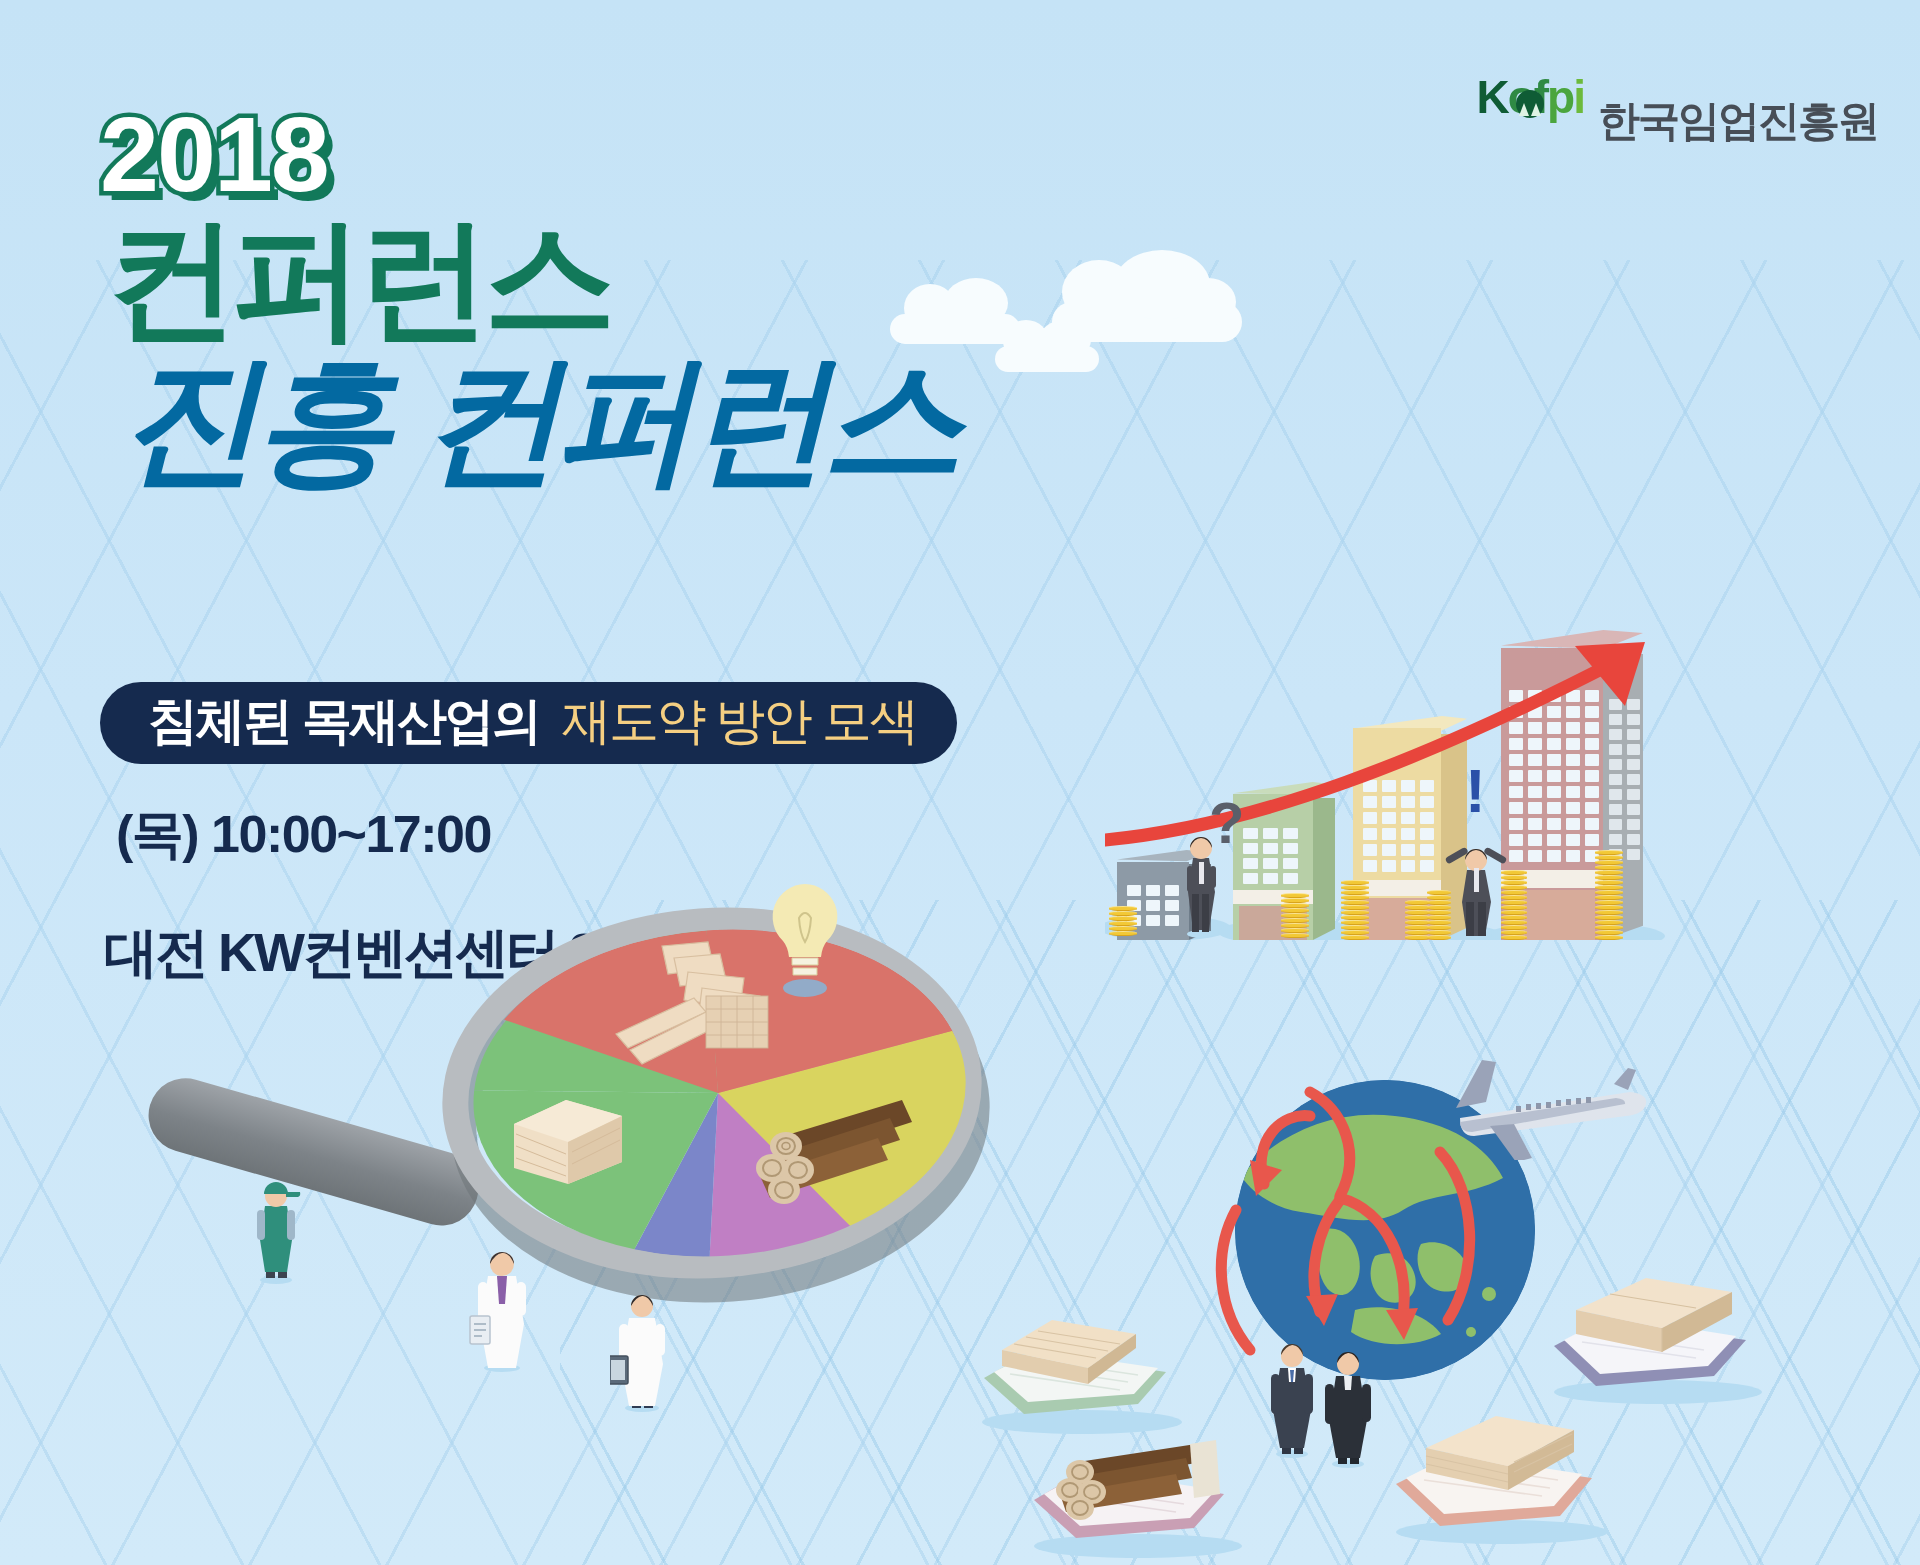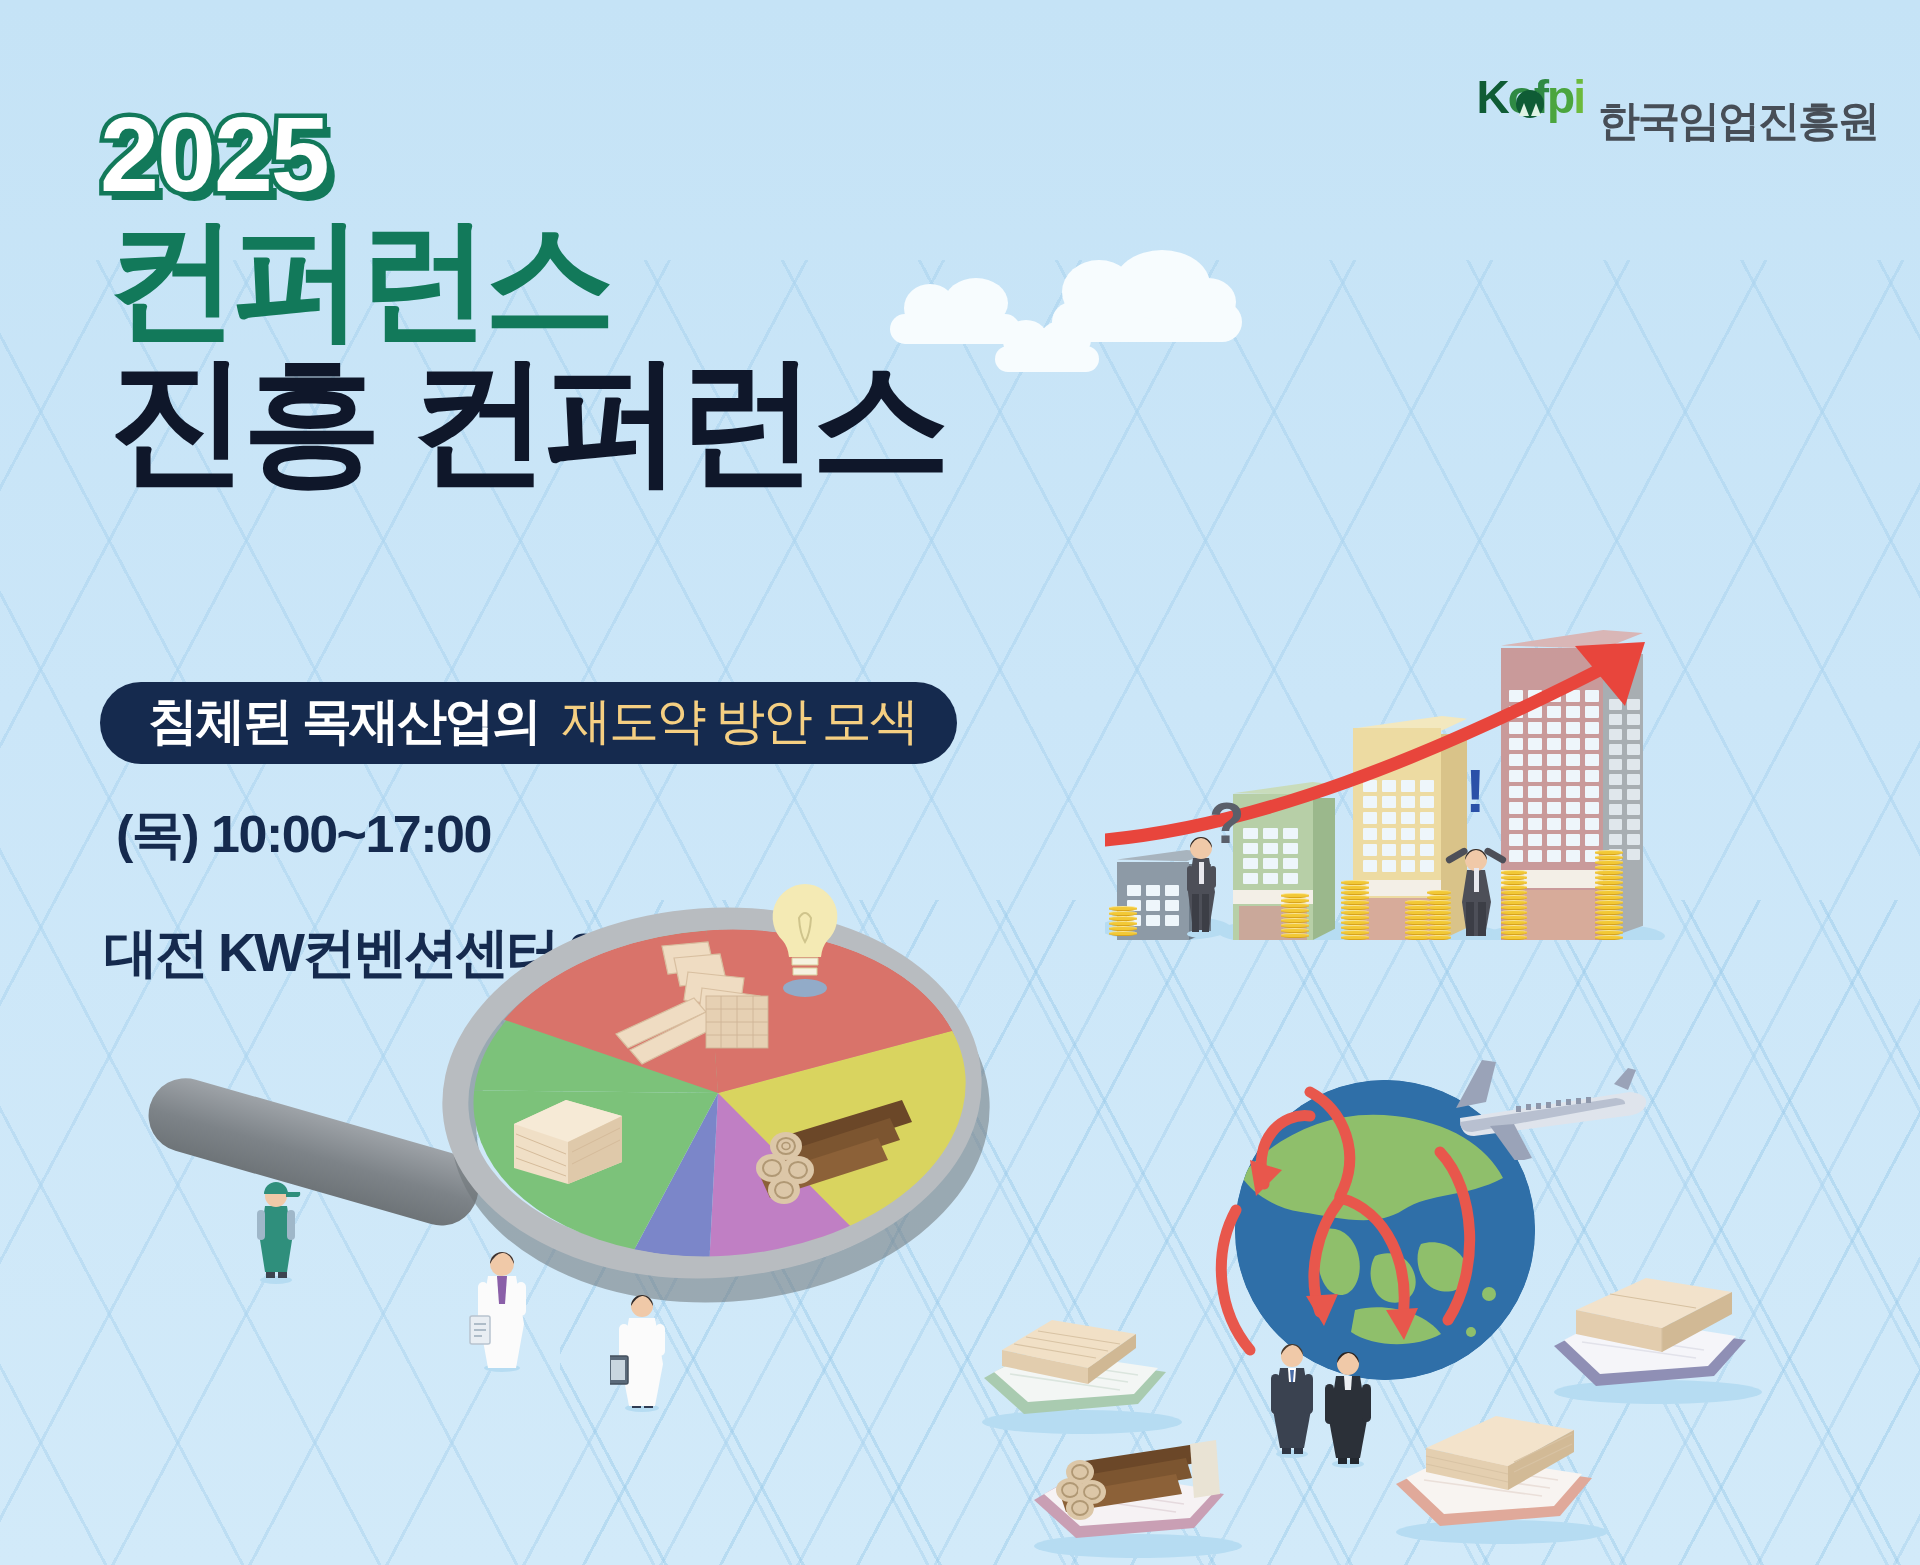--- a/index.html
+++ b/index.html
@@ -129,22 +129,23 @@
     line-height: 1.04;
     letter-spacing: -6px;
     color: #12795a;
     margin: 6px 0 0 6px;
   }
   .t-navy {
     font-size: 140px;
     font-weight: 900;
     line-height: 1.02;
     letter-spacing: -6px;
-    color: #0f172a;
-    margin: 2px 0 0 8px;
+    color: #0369a1;
+    margin: 2px 0 0 20px;
+    font-style: italic;
   }
 
   
   .pill {
     position: absolute;
     left: 100px;
     top: 682px;
     background: #152a4e;
     border-radius: 46px;
     padding: 14px 40px 18px 48px;
@@ -327,21 +328,21 @@
       <span class="i">i</span>
       <span class="tree-badge">
           <i></i>
           <i></i>
         </span>
     </div>
     <div class="logo-text">한국임업진흥원</div>
   </div>
 
   <div class="headline">
-    <div class="year">2025</div>
+    <div class="year">2018</div>
     <div class="t-green nowrap">컨퍼런스</div>
     <div class="t-navy nowrap">진흥 컨퍼런스</div>
   </div>
 
   <div class="pill">
     <span class="pill-white">침체된 목재산업의</span>
     <span class="pill-gold">재도약 방안 모색</span>
   </div>
 
   <div class="date-row">

